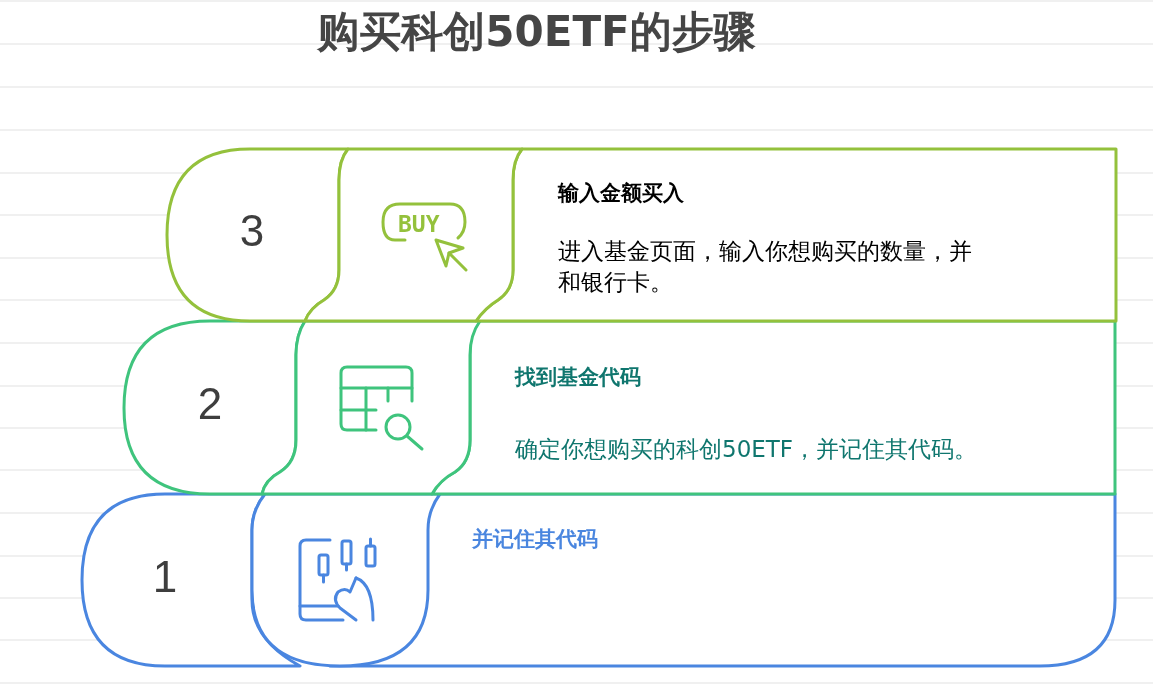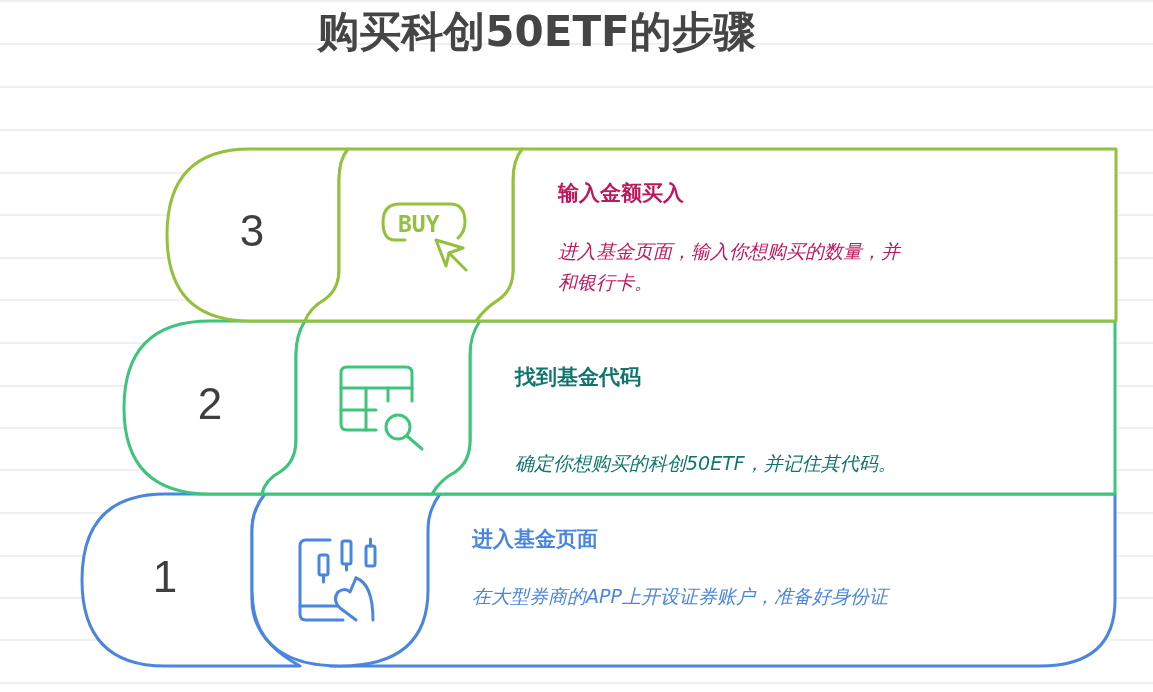--- a/index.html
+++ b/index.html
@@ -12,22 +12,22 @@
   .title {
     position: absolute; left: 0; width: 1073px; top: 4px; text-align: center;
     font-size: 42px; font-weight: bold; color: #454545; letter-spacing: 0px;
   }
   svg.shapes { position: absolute; left: 0; top: 0; }
   .num {
     position: absolute; font-size: 44px; color: #3e3e3e; width: 80px; text-align: center;
     font-family: "Liberation Sans", sans-serif;
   }
   .step-title { position: absolute; font-size: 21px; font-weight: bold; }
-  .step-desc { position: absolute; font-size: 19px; line-height: 31px; font-style: italic; }
-  .s3 { color: #be185d; }
+  .step-desc { position: absolute; font-size: 23px; line-height: 31px; }
+  .s3 { color: #000000; }
   .s2 { color: #0f766e; }
   .s1 { color: #4a86df; }
 </style>
 </head>
 <body>
 
 <svg class="bg-lines" width="1153" height="692">
   <g stroke="#f0f0f0" stroke-width="2">
     <line x1="0" y1="1" x2="1153" y2="1"></line>
     <line x1="0" y1="44" x2="1153" y2="44"></line>
@@ -111,20 +111,19 @@
 <div class="num" style="left:170px; top:379px;">2</div>
 <div class="num" style="left:125px; top:552px;">1</div>
 
 <div class="step-title s3" style="left:558px; top:179px;">输入金额买入</div>
 <div class="step-desc s3" style="left:558px; top:236px;">
   <div>进入基金页面，输入你想购买的数量，并</div>
   <div>和银行卡。</div>
 </div>
 
 <div class="step-title s2" style="left:515px; top:363px;">找到基金代码</div>
-<div class="step-desc s2" style="left:515px; top:448px;">
+<div class="step-desc s2" style="left:515px; top:434px;">
   <div>确定你想购买的科创50ETF，并记住其代码。</div>
 </div>
 
-<div class="step-title s1" style="left:472px; top:525px;">进入基金页面</div>
+<div class="step-title s1" style="left:472px; top:525px;">并记住其代码</div>
 <div class="step-desc s1" style="left:472px; top:581px;">
-  <div>在大型券商的APP上开设证券账户，准备好身份证</div>
 </div>
 
 </body></html>

